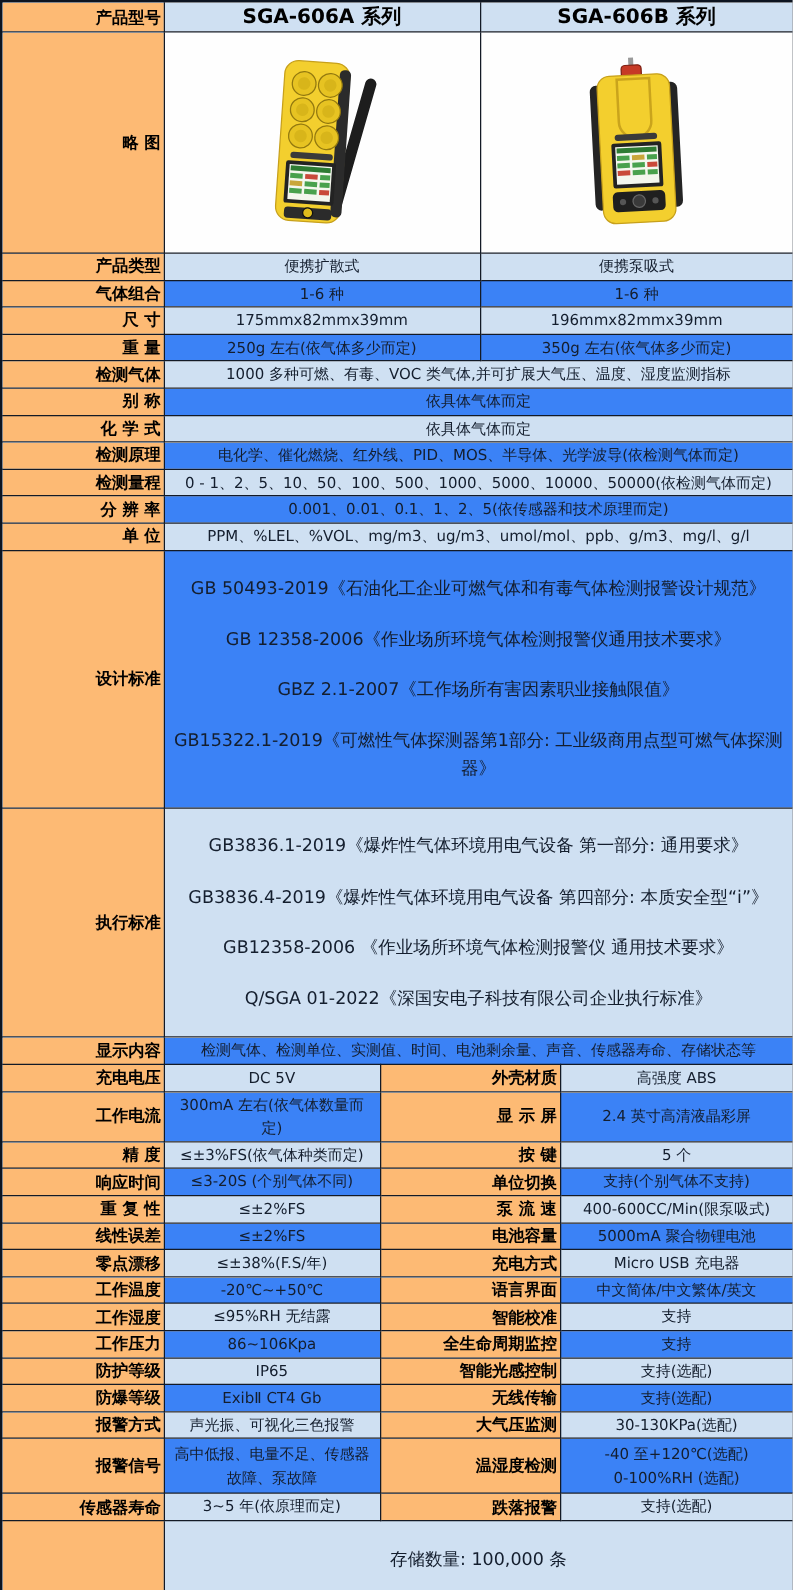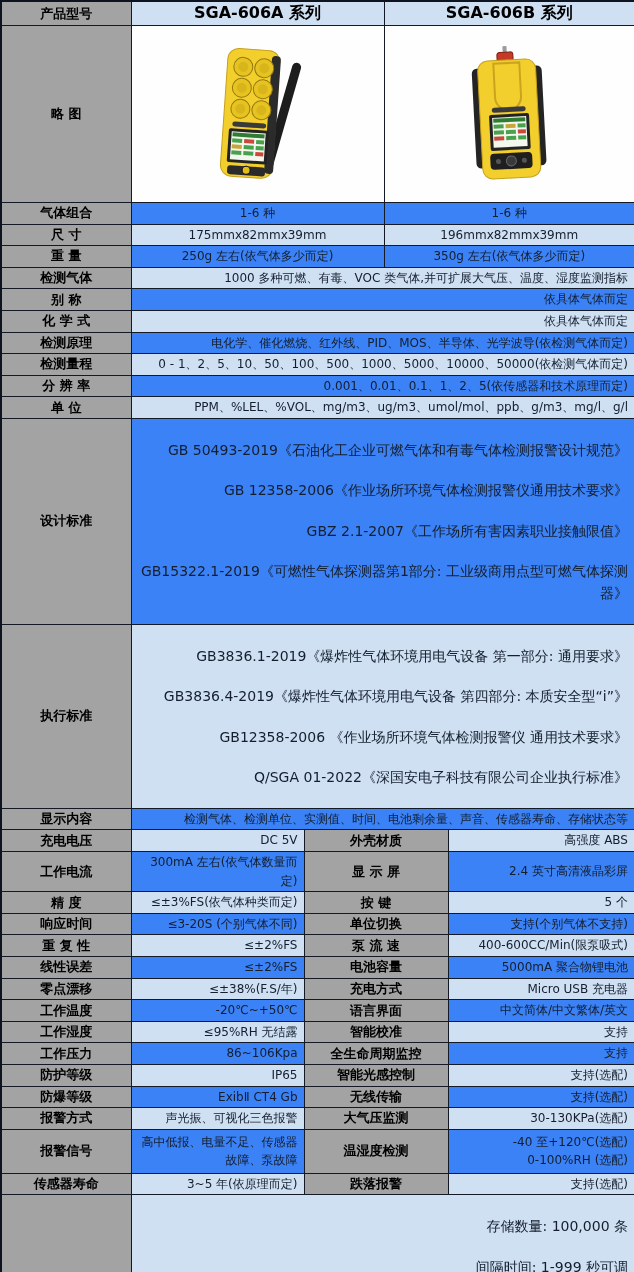--- a/index.html
+++ b/index.html
@@ -3,23 +3,23 @@
 <meta charset="utf-8">
 <style>
   html,body{margin:0;padding:0;background:#fff;}
   body{width:634px;font-family:"DejaVu Sans",sans-serif;color:#141e2e;}
   table{width:634px;table-layout:fixed;border-collapse:collapse;border:2px solid #0d1420;}
   td,th{border:1px solid #131a26;overflow:hidden;box-sizing:border-box;vertical-align:middle;}
   tr{height:21px;}
   tr.hdr{height:24px;}
   tr.sketch{height:177px;}
   tr.auto{height:auto;}
-  .lbl{background:#a3a3a3;color:#000;font-weight:bold;font-size:13px;text-align:center;padding:1px 2px;}
+  .lbl{background:#fdba74;color:#000;font-weight:bold;font-size:13px;text-align:right;padding:1px 2px;}
   .hcell{background:#cfe0f2;color:#000;font-weight:bold;font-size:16px;text-align:center;}
-  .val{background:#cfe0f2;font-size:12px;text-align:right;padding:1px 6px;white-space:pre-line;line-height:1.55;}
+  .val{background:#cfe0f2;font-size:12px;text-align:center;padding:1px 6px;white-space:pre-line;line-height:1.55;}
   tr.alt .val{background:#3b82f6;}
   .cen{text-align:center;padding:1px 2px;}
   .imgcell{background:#fefefe;text-align:center;vertical-align:middle;}
   .lines div{line-height:22px;font-size:14px;}
   svg{display:block;margin:0 auto;}
 </style>
 </head>
 <body>
 
 <table>
@@ -100,20 +100,25 @@
               <rect x="83" y="91" width="8" height="4" fill="#49a14d"></rect>
           <rect x="54" y="108" width="42" height="16" rx="4" fill="#1f1f1f"></rect>
           <circle cx="75" cy="116" r="5" fill="#3a3a3a" stroke="#666"></circle>
           <circle cx="62" cy="116" r="2.5" fill="#555"></circle>
               <circle cx="88" cy="116" r="2.5" fill="#555"></circle>
         </g>
       </svg>
     </td>
   </tr>
 
+  <tr>
+    <td class="lbl">产品类型</td>
+    <td class="val cen" colspan="2">便携扩散式</td>
+    <td class="val cen" colspan="2">便携泵吸式</td>
+  </tr>
   <tr class="alt">
     <td class="lbl">气体组合</td>
     <td class="val cen" colspan="2">1-6 种</td>
     <td class="val cen" colspan="2">1-6 种</td>
   </tr>
   <tr>
     <td class="lbl">尺    寸</td>
     <td class="val cen" colspan="2">175mmx82mmx39mm</td>
     <td class="val cen" colspan="2">196mmx82mmx39mm</td>
   </tr>

